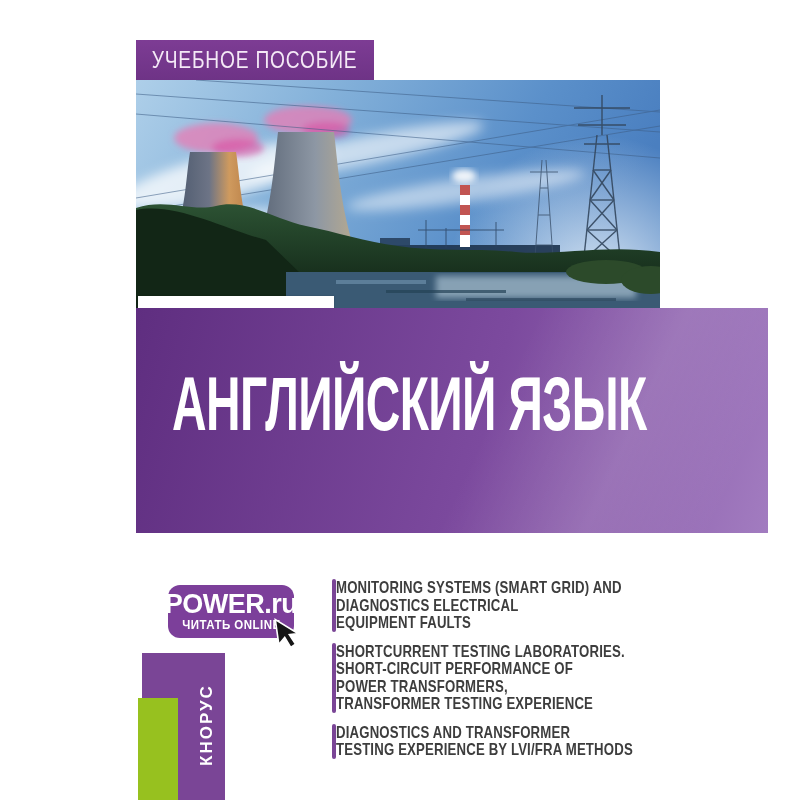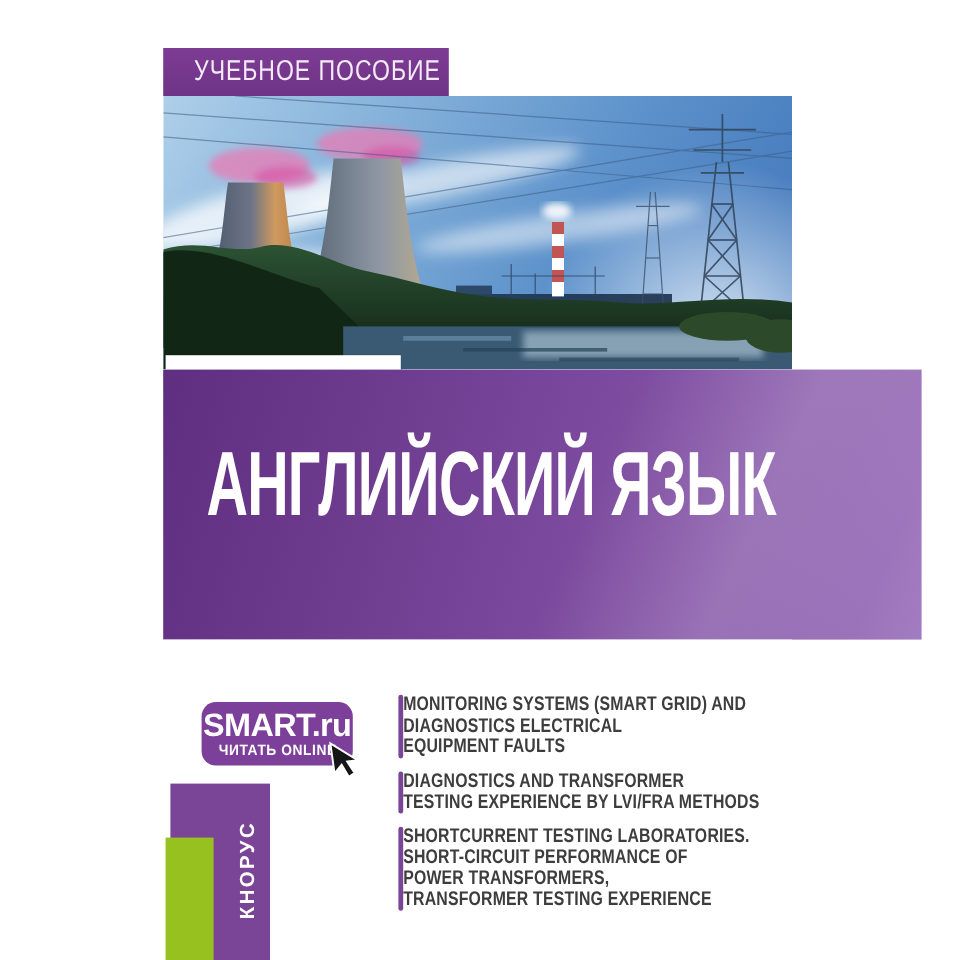--- a/index.html
+++ b/index.html
@@ -15,21 +15,21 @@
   }
   *{margin:0;padding:0;box-sizing:border-box;}
   html,body{width:800px;height:800px;background:#ffffff;overflow:hidden;
     font-family:"Liberation Sans","DejaVu Sans",sans-serif;}
   .page{position:relative;width:800px;height:800px;background:#fff;}
   .cover{position:absolute;left:136px;top:40px;width:524px;height:760px;}
 
   
   .banner{position:absolute;left:0;top:0;width:238px;height:40px;
     background:linear-gradient(180deg,var(--banner-purple) 0%,#6e3386 100%);
-    display:flex;align-items:center;justify-content:flex-start;}
+    display:flex;align-items:center;justify-content:center;}
   .banner span{color:#f4e9f6;font-size:24px;letter-spacing:1px;transform:scaleX(0.8);white-space:nowrap;}
 
   
   .photo{position:absolute;left:0;top:40px;width:524px;height:228px;overflow:hidden;}
   .photo svg{display:block;width:100%;height:100%;}
 
   
   .author-box{position:absolute;left:2px;top:256px;width:196px;height:45px;background:#ffffff;
     display:flex;align-items:center;justify-content:center;box-shadow:0 0 2px rgba(0,0,0,.15);}
   .author-box span{color:#35353a;font-weight:bold;font-size:23px;transform:scaleX(0.8);white-space:nowrap;}
@@ -212,52 +212,52 @@
       <span>А.Ю. ХРЕННИКОВ</span>
     </div>
 
     <div class="title-section">
       <div class="main-title">АНГЛИЙСКИЙ ЯЗЫК</div>
     </div>
 
     <div class="bottom-section">
 
       <div class="book-logo">
-        <span class="brand">SMART.ru</span>
+        <span class="brand">POWER.ru</span>
         <span class="tagline">ЧИТАТЬ ONLINE</span>
       </div>
       <svg class="cursor" width="26" height="32" viewBox="0 0 19 28">
         <polygon points="1,1 1,23 7,17.5 11,27 15.5,24.8 11.3,15.8 19,15.8" fill="#161616" stroke="#ffffff" stroke-width="1.4" transform="rotate(-8 9 14)"></polygon>
       </svg>
 
       <div class="features">
         <div class="feature-item">
           <div class="feature-bar"></div>
           <div class="feature-text">
             <span>MONITORING SYSTEMS (SMART GRID) AND</span>
             <span>DIAGNOSTICS ELECTRICAL</span>
             <span>EQUIPMENT FAULTS</span>
           </div>
         </div>
         <div class="feature-item">
           <div class="feature-bar"></div>
           <div class="feature-text">
-            <span>DIAGNOSTICS AND TRANSFORMER</span>
-            <span>TESTING EXPERIENCE BY LVI/FRA METHODS</span>
-          </div>
-        </div>
-        <div class="feature-item">
-          <div class="feature-bar"></div>
-          <div class="feature-text">
             <span>SHORTCURRENT TESTING LABORATORIES.</span>
             <span>SHORT-CIRCUIT PERFORMANCE OF</span>
             <span>POWER TRANSFORMERS,</span>
             <span>TRANSFORMER TESTING EXPERIENCE</span>
           </div>
         </div>
+        <div class="feature-item">
+          <div class="feature-bar"></div>
+          <div class="feature-text">
+            <span>DIAGNOSTICS AND TRANSFORMER</span>
+            <span>TESTING EXPERIENCE BY LVI/FRA METHODS</span>
+          </div>
+        </div>
       </div>
 
       <div class="knorus-block">
         <span class="knorus-text">КНОРУС</span>
       </div>
       <div class="green-square"></div>
 
     </div>
   </div>
 </div>

